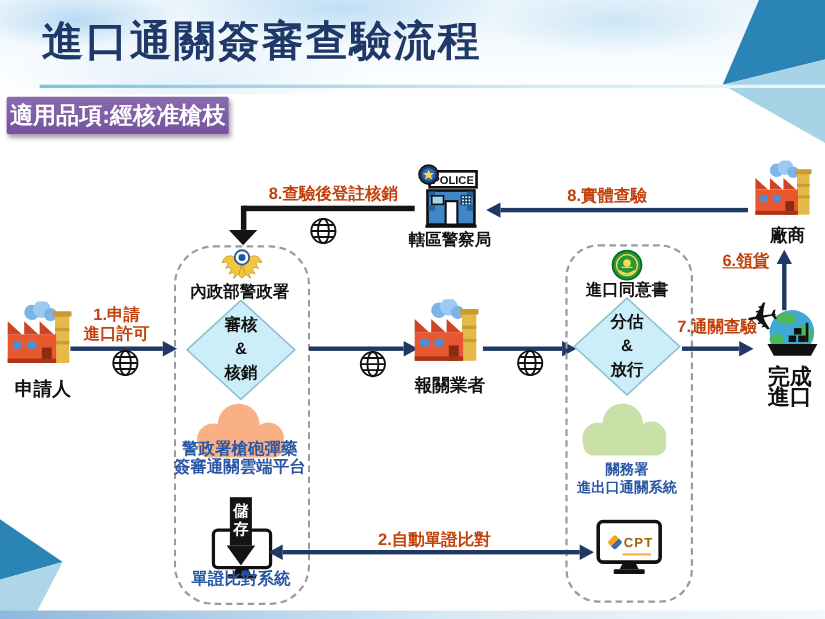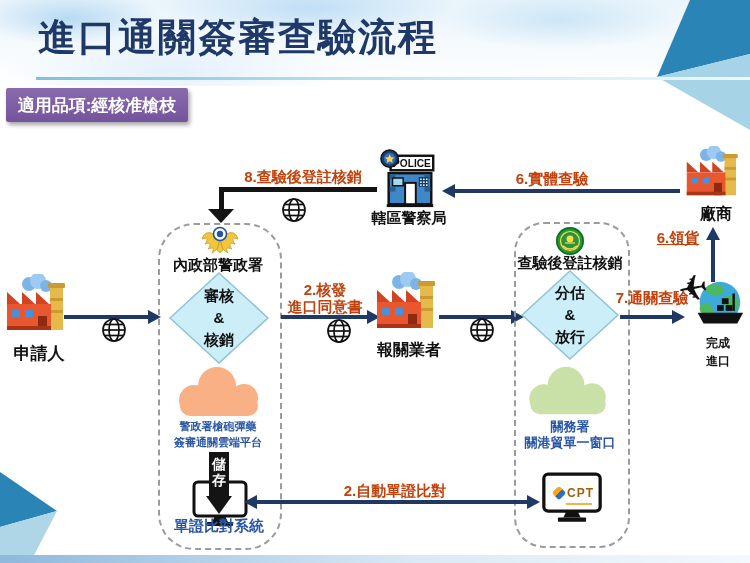--- a/index.html
+++ b/index.html
@@ -10,23 +10,23 @@
   #sky{left:0;top:0;width:750px;height:86px;
     background:
       radial-gradient(ellipse 130px 38px at 70px 18px, rgba(140,195,235,.55), transparent 70%),
       radial-gradient(ellipse 210px 48px at 310px 8px, rgba(150,200,240,.5), transparent 70%),
       radial-gradient(ellipse 170px 42px at 560px 20px, rgba(165,210,240,.45), transparent 70%),
       radial-gradient(ellipse 240px 55px at 170px 72px, rgba(190,220,245,.4), transparent 70%),
       linear-gradient(to bottom,#e9f4fb 0%,#f9fcfe 70%,#ffffff 100%);}
   #title{left:38px;top:12px;font-size:38px;font-weight:bold;color:#1e3868;letter-spacing:2px;}
   #title-underline{left:36px;top:77px;width:714px;height:3px;
     background:linear-gradient(to right,#7cc3d9,#cdeaf4 60%,#eef8fc);}
-  #badge{left:6px;top:88px;width:182px;height:34px;border-radius:2px;
+  #badge{left:6px;top:88px;width:202px;height:34px;border-radius:2px;
     background:linear-gradient(#8a6bae,#74539c);box-shadow:2px 3px 4px rgba(60,60,60,.45);
-    color:#fff;font-size:17px;font-weight:bold;display:flex;align-items:center;justify-content:center;}
+    color:#fff;font-size:21px;font-weight:bold;display:flex;align-items:center;justify-content:center;}
   
   .lbl{color:#111;font-weight:bold;text-align:center;}
   .step{color:#c2410c;font-weight:bold;text-align:center;font-size:15px;line-height:17px;}
   .blue-lbl{color:#2a57a5;font-weight:bold;text-align:center;}
   .pre{white-space:pre-line;}
   .dash-box{border:2px dashed #9b9b9b;background:transparent;}
   
   .shaft{background:#1f3864;}
   .head-r{width:0;height:0;border-top:7px solid transparent;border-bottom:7px solid transparent;border-left:13px solid #1f3864;}
   .head-l{width:0;height:0;border-top:7px solid transparent;border-bottom:7px solid transparent;border-right:13px solid #1f3864;}
@@ -75,20 +75,22 @@
     <polygon points="2,30 2,18 15,30" fill="#cf4423"></polygon>
       <polygon points="17,30 17,18 30,30" fill="#cf4423"></polygon>
       <polygon points="31,30 31,18 44,30" fill="#cf4423"></polygon>
     <rect x="7" y="36" width="8" height="7" fill="#4a90d9"></rect>
       <rect x="20" y="36" width="8" height="7" fill="#4a90d9"></rect>
     <rect x="33" y="42" width="9" height="14" fill="#8c2b12"></rect>
     <rect x="2" y="52" width="44" height="4" fill="#a93416"></rect>
   </svg>
   <div class="abs lbl" style="left:2px;top:342px;width:74px;font-size:17px;">申請人</div>
 
+  <div class="abs step pre" style="left:60px;top:278px;width:92px;">1.申請
+進口許可</div>
   <div class="abs shaft" style="left:64px;top:315px;width:84px;height:4px;"></div>
   <div class="abs head-r" style="left:148px;top:310px;"></div>
   <svg class="abs" style="left:101px;top:317px;" width="26" height="26" viewBox="0 0 26 26" fill="none" stroke="#111" stroke-width="1.7">
     <circle cx="13" cy="13" r="11"></circle>
       <ellipse cx="13" cy="13" rx="5" ry="11"></ellipse>
     <line x1="2" y1="13" x2="24" y2="13"></line>
       <line x1="3.8" y1="7.5" x2="22.2" y2="7.5"></line>
       <line x1="3.8" y1="18.5" x2="22.2" y2="18.5"></line>
   </svg>
 
@@ -110,35 +112,33 @@
 &amp;
 核銷</div>
   <svg class="abs" style="left:171px;top:360px;" width="98" height="60" viewBox="0 0 96 60">
     <g fill="#f8b084">
       <circle cx="22" cy="40" r="15"></circle>
         <circle cx="45" cy="26" r="19"></circle>
         <circle cx="72" cy="38" r="14"></circle>
       <rect x="8" y="36" width="78" height="20" rx="10"></rect>
     </g>
   </svg>
-  <div class="abs blue-lbl pre" style="left:153px;top:419px;width:130px;font-size:11px;line-height:15.5px;">警政署槍砲彈藥
+  <div class="abs blue-lbl pre" style="left:153px;top:401px;width:130px;font-size:15px;line-height:15.5px;">警政署槍砲彈藥
 簽審通關雲端平台</div>
 
   <svg class="abs" style="left:192px;top:480px;" width="56" height="48" viewBox="0 0 56 48">
     <rect x="2" y="2" width="52" height="34" rx="4" fill="#fff" stroke="#111" stroke-width="3"></rect>
     <polygon points="23,36 33,36 36,42 20,42" fill="#111"></polygon>
     <rect x="15" y="42" width="26" height="4" rx="1" fill="#111"></rect>
   </svg>
   <div class="abs blk" style="left:209px;top:452px;width:20px;height:44px;"></div>
   <div class="abs head-d-blk" style="left:206px;top:496px;border-left-width:13px;border-right-width:13px;border-top-width:18px;"></div>
   <div class="abs" id="save-txt" style="left:210px;top:456px;">儲存</div>
   <div class="abs blue-lbl" style="left:160px;top:517px;width:118px;font-size:15px;">單證比對系統</div>
 
-  <div class="abs step pre" style="left:280px;top:281px;width:90px;">2.核發
-進口同意書</div>
   <div class="abs shaft" style="left:281px;top:315px;width:86px;height:4px;"></div>
   <div class="abs head-r" style="left:367px;top:310px;"></div>
   <svg class="abs" style="left:326px;top:318px;" width="26" height="26" viewBox="0 0 26 26" fill="none" stroke="#111" stroke-width="1.7">
     <circle cx="13" cy="13" r="11"></circle>
       <ellipse cx="13" cy="13" rx="5" ry="11"></ellipse>
     <line x1="2" y1="13" x2="24" y2="13"></line>
       <line x1="3.8" y1="7.5" x2="22.2" y2="7.5"></line>
       <line x1="3.8" y1="18.5" x2="22.2" y2="18.5"></line>
   </svg>
 
@@ -173,37 +173,37 @@
 
   <div class="abs dash-box" style="left:514px;top:222px;width:112px;height:322px;border-radius:30px;"></div>
   <svg class="abs" style="left:555px;top:226px;" width="30" height="30" viewBox="0 0 30 30">
     <circle cx="15" cy="15" r="14" fill="#28963c"></circle>
     <circle cx="15" cy="15" r="13" fill="none" stroke="#0d6e22" stroke-width="1.5"></circle>
     <circle cx="15" cy="15" r="9.5" fill="none" stroke="#ffd94d" stroke-width="1.2"></circle>
     <circle cx="15" cy="13" r="3.4" fill="#ffd94d"></circle>
     <path d="M8,20 Q15,26 22,20" stroke="#ffd94d" stroke-width="1.6" fill="none"></path>
     <path d="M10,17 L20,17" stroke="#ffd94d" stroke-width="1.2"></path>
   </svg>
-  <div class="abs lbl" style="left:514px;top:254px;width:112px;font-size:15px;">查驗後登註核銷</div>
+  <div class="abs lbl" style="left:514px;top:254px;width:112px;font-size:15px;">進口同意書</div>
   <svg class="abs" style="left:521px;top:270px;" width="98" height="90" viewBox="0 0 100 92">
     <polygon points="50,1 99,46 50,91 1,46" fill="#cbeef8" stroke="#8fc3d2" stroke-width="1.5"></polygon>
   </svg>
   <div class="abs lbl pre" style="left:521px;top:282px;width:98px;font-size:15px;line-height:22px;">分估
 &amp;
 放行</div>
   <svg class="abs" style="left:521px;top:360px;" width="96" height="58" viewBox="0 0 96 60">
     <g fill="#c9e1a6">
       <circle cx="22" cy="40" r="15"></circle>
         <circle cx="45" cy="26" r="19"></circle>
         <circle cx="72" cy="38" r="14"></circle>
       <rect x="8" y="36" width="78" height="20" rx="10"></rect>
     </g>
   </svg>
   <div class="abs blue-lbl pre" style="left:510px;top:419px;width:120px;font-size:13px;line-height:15.5px;">關務署
-關港貿單一窗口</div>
+進出口通關系統</div>
   <svg class="abs" style="left:540px;top:472px;" width="64" height="52" viewBox="0 0 56 48">
     <rect x="2" y="2" width="52" height="34" rx="4" fill="#fff" stroke="#111" stroke-width="3"></rect>
     <polygon points="23,36 33,36 36,42 20,42" fill="#111"></polygon>
     <rect x="15" y="42" width="26" height="4" rx="1" fill="#111"></rect>
   </svg>
   <div id="cpt-logo" class="abs" style="left:554px;top:486px;">
     <span id="cpt-diamond"></span>
     <span id="cpt-text">CPT</span>
   </div>
   <div id="cpt-sub" class="abs" style="left:566px;top:503px;"></div>
@@ -222,21 +222,21 @@
     <path fill="#4cb85f" d="M18,10 q8,-6 16,-2 q6,3 2,8 q-8,4 -14,0 q-6,-3 -4,-6 z"></path>
     <path fill="#4cb85f" d="M40,18 q9,-2 12,6 q2,7 -5,10 q-7,2 -9,-4 q-2,-8 2,-12 z"></path>
     <path fill="#4cb85f" d="M18,26 q7,0 8,7 q0,6 -6,6 q-7,-1 -8,-7 q0,-5 6,-6 z"></path>
     <rect x="30" y="28" width="7" height="6" fill="#111"></rect>
       <rect x="39" y="28" width="7" height="6" fill="#111"></rect>
     <rect x="35" y="21" width="7" height="6" fill="#111"></rect>
       <rect x="46" y="16" width="2.5" height="18" fill="#111"></rect>
     <polygon points="10,36 57,36 51,47 16,47" fill="#111"></polygon>
   </svg>
   <div id="plane" class="abs" style="left:678px;top:268px;">✈</div>
-  <div class="abs lbl pre" style="left:694px;top:334px;width:48px;font-size:12px;line-height:18px;">完成
+  <div class="abs lbl pre" style="left:694px;top:334px;width:48px;font-size:20px;line-height:18px;">完成
 進口</div>
 
   <div class="abs step" style="left:650px;top:229px;width:56px;text-decoration:underline;">6.領貨</div>
   <div class="abs shaft" style="left:711px;top:240px;width:4px;height:42px;"></div>
   <div class="abs head-u" style="left:706px;top:227px;"></div>
 
   <svg class="abs" style="left:682px;top:146px;" width="64" height="58" viewBox="0 0 66 66">
     <circle cx="24" cy="10" r="7" fill="#7db4e8"></circle>
       <circle cx="33" cy="7" r="8" fill="#9ccaf2"></circle>
       <circle cx="41" cy="12" r="6" fill="#7db4e8"></circle>
@@ -248,21 +248,21 @@
     <polygon points="2,30 2,18 15,30" fill="#cf4423"></polygon>
       <polygon points="17,30 17,18 30,30" fill="#cf4423"></polygon>
       <polygon points="31,30 31,18 44,30" fill="#cf4423"></polygon>
     <rect x="7" y="36" width="8" height="7" fill="#4a90d9"></rect>
       <rect x="20" y="36" width="8" height="7" fill="#4a90d9"></rect>
     <rect x="33" y="42" width="9" height="14" fill="#8c2b12"></rect>
     <rect x="2" y="52" width="44" height="4" fill="#a93416"></rect>
   </svg>
   <div class="abs lbl" style="left:690px;top:204px;width:52px;font-size:16px;">廠商</div>
 
-  <div class="abs step" style="left:508px;top:170px;width:88px;">6.實體查驗</div>
+  <div class="abs step" style="left:508px;top:170px;width:88px;">8.實體查驗</div>
   <div class="abs shaft" style="left:455px;top:189px;width:225px;height:4px;"></div>
   <div class="abs head-l" style="left:442px;top:184px;"></div>
 
   <svg class="abs" style="left:376px;top:148px;" width="66" height="62" viewBox="0 0 66 64">
     <rect x="12" y="26" width="44" height="32" fill="#3f87c9" stroke="#111" stroke-width="2.5"></rect>
     <g fill="#2a5f96">
       <rect x="13" y="27" width="6" height="5"></rect>
         <rect x="49" y="27" width="6" height="5"></rect>
       <rect x="13" y="40" width="6" height="5"></rect>
         <rect x="49" y="40" width="6" height="5"></rect>

